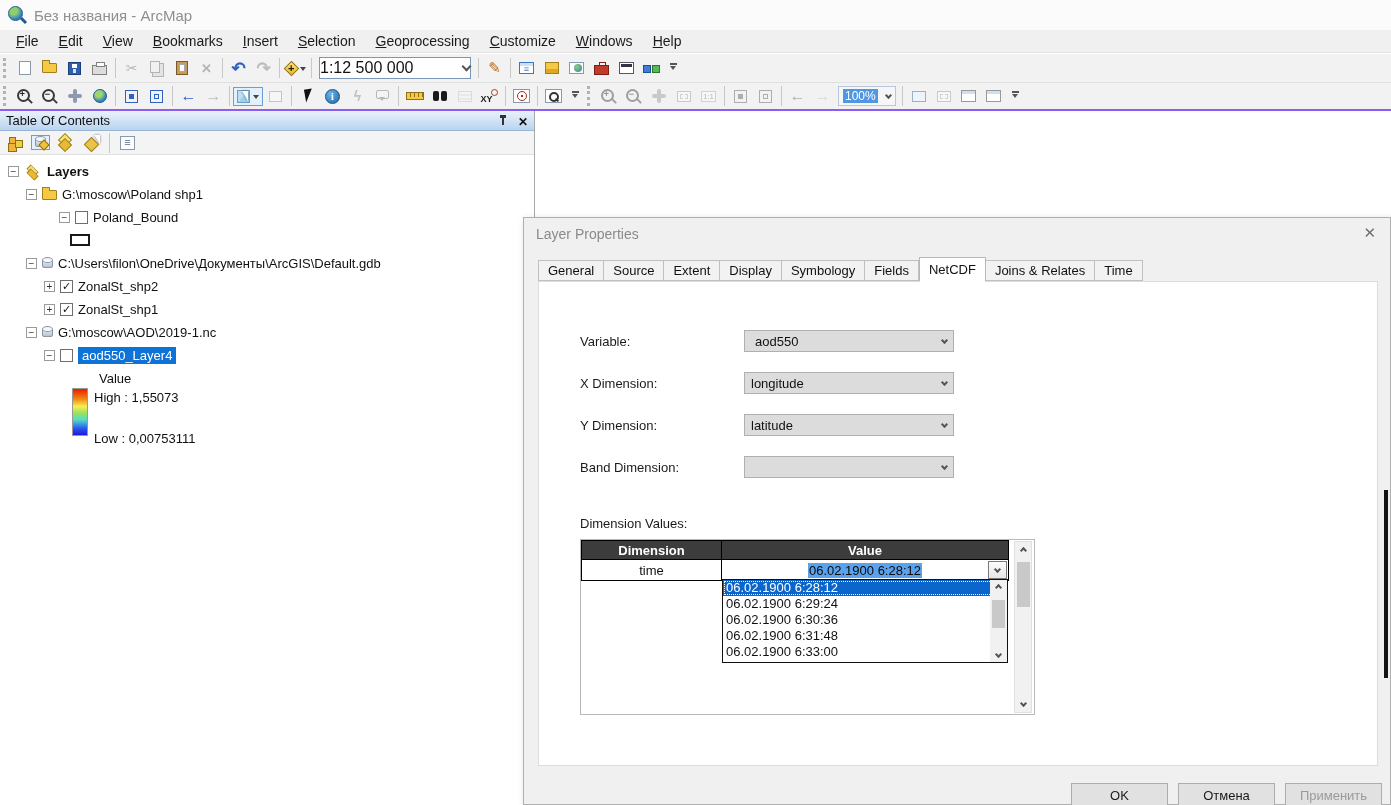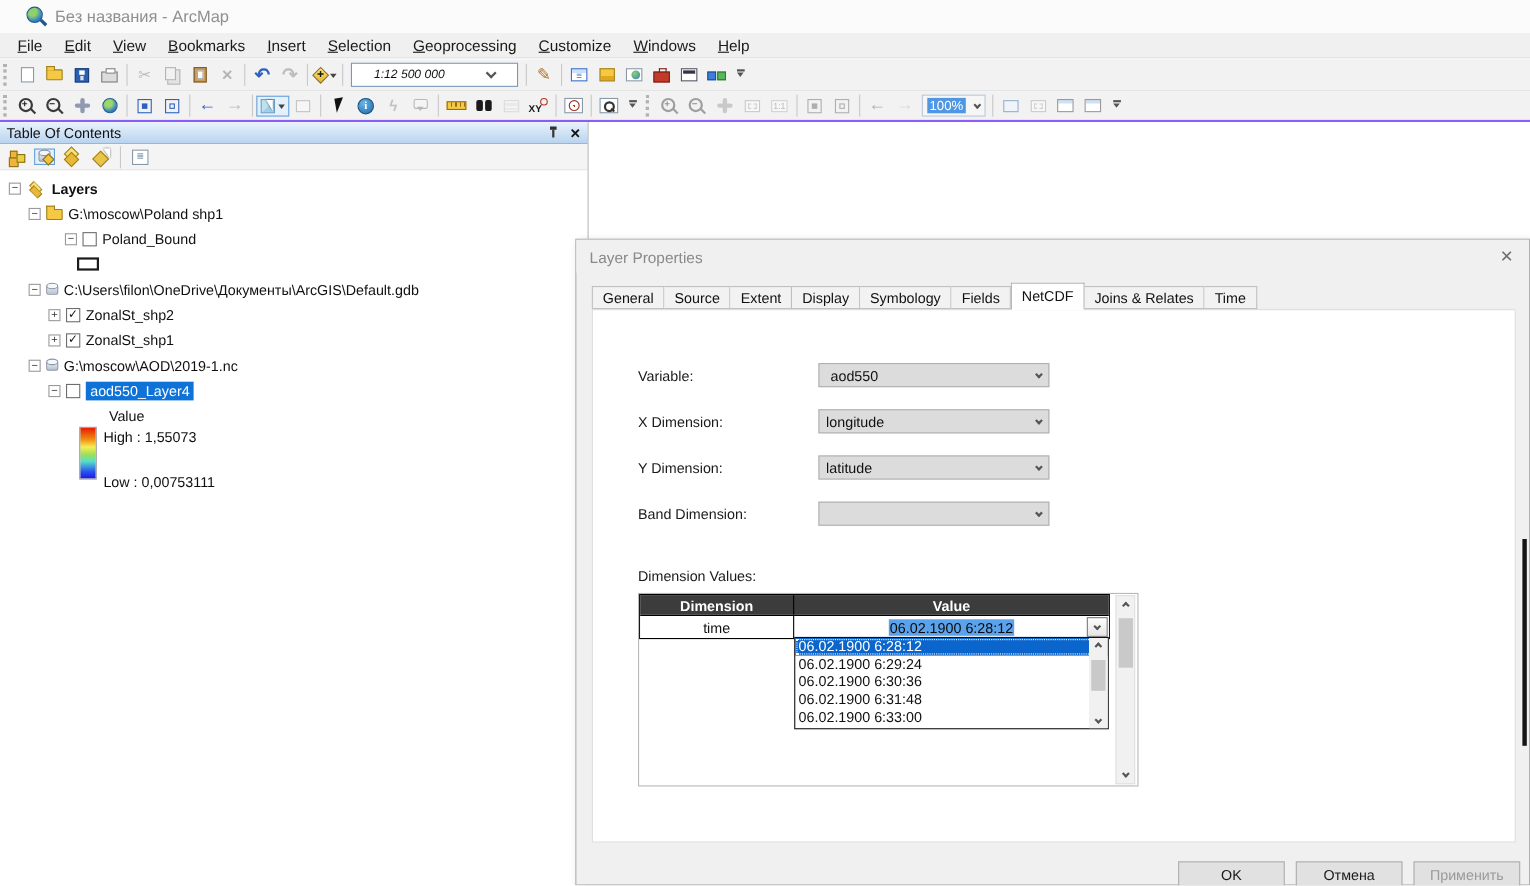--- a/index.html
+++ b/index.html
@@ -1,20 +1,20 @@
 <!DOCTYPE html>
 <html><head>
 <meta charset="utf-8">
 <style>
   * { margin:0; padding:0; box-sizing:border-box; }
   body { font-family:"Liberation Sans", sans-serif; background:#fff; }
   #app { position:relative; width:1391px; height:805px; background:#fff; overflow:hidden; }
 
   
-  .titlebar { position:absolute; left:0; top:0; width:100%; height:30px; background:#fbfbfb; display:flex; align-items:center; padding-left:24px; gap:8px; }
+  .titlebar { position:absolute; left:0; top:0; width:100%; height:30px; background:#fbfbfb; display:flex; align-items:center; padding-left:8px; gap:8px; }
   .app-icon { width:18px; height:18px; position:relative; }
   .app-icon::before { content:""; position:absolute; left:0; top:0; width:13px; height:13px; border-radius:50%; background:radial-gradient(circle at 35% 30%, #8fd06a 0 30%, #2f7cc8 70%); border:1px solid #1d5a94; }
   .app-icon::after { content:""; position:absolute; right:1px; bottom:0; width:3px; height:7px; background:#1d5a94; transform:rotate(-45deg); }
   .title-text { font-size:15px; color:#8f8f8f; }
 
   
   .menubar { position:absolute; left:0; top:30px; width:100%; height:23px; background:#f0f0f0; display:flex; align-items:center; padding-left:6px; border-bottom:1px solid #e2e2e2; }
   .menu-item { display:inline-block; padding:2px 10px; font-size:14px; color:#1a1a1a; cursor:default; }
   .menu-item::first-letter { text-decoration:underline; }
 
@@ -101,21 +101,21 @@
   .clockbox::before { content:""; width:8px; height:8px; border:1px solid #a03020; border-radius:50%; background:radial-gradient(circle, #a03020 0 1px, transparent 1px); }
   .viewbox { width:17px; height:14px; border:1px solid #8899aa; background:#fff; position:relative; }
   .viewbox::before { content:""; position:absolute; left:3px; top:2px; width:6px; height:6px; border:2px solid #333; border-radius:50%; }
   .viewbox::after { content:""; position:absolute; right:3px; bottom:0; width:2px; height:4px; background:#333; transform:rotate(-45deg); }
   .wpage { width:14px; height:11px; border:1px solid #999; background:#fff; position:relative; }
   .wpage::before { content:""; position:absolute; inset:2px; border:1px dashed #aaa; }
   .oneone::before { content:"1:1"; font-size:8px; color:#777; border:1px solid #aaa; padding:0 1px; background:#fff; }
   .draftbox { width:14px; height:11px; border:1px solid #9ab0c8; background:#eef4fa; }
   .ddp { width:15px; height:12px; border:1px solid #999; background:#fff; box-shadow:inset 0 3px 0 #cfe0f4; }
 
-  .scale-combo { width:152px; height:22px; background:#fff; border:1px solid #7a96b8; display:flex; align-items:center; justify-content:space-between; padding:0 20px; margin:0 4px; font-size:11px; color:#111;font-style:italic; }
+  .scale-combo { width:152px; height:22px; background:#fff; border:1px solid #7a96b8; display:flex; align-items:center; justify-content:space-between; padding:0 0; margin:0 4px; font-size:16px; color:#111; }
   .chev { width:7px; height:7px; border-right:2px solid #555; border-bottom:2px solid #555; transform:rotate(45deg); margin-top:-3px; }
   .chev-sm { width:5px; height:5px; border-right:2px solid #555; border-bottom:2px solid #555; transform:rotate(45deg); margin-top:-2px; }
   .locombo { width:58px; height:20px; border:1px solid #b8c8dc; background:#f6f6f6; display:flex; align-items:center; justify-content:space-between; padding:0 4px; margin:0 3px; }
   .locombo .zv { background:#4f96e4; color:#fff; font-size:12px; padding:0 2px; }
 
   
   .toc { position:absolute; left:0; top:111px; width:535px; height:694px; background:#fff; border-right:1px solid #a8a8a8; }
   .toc-header { height:20px; background:linear-gradient(#e9f2fc,#b9d4ef); border-bottom:1px solid #9ab6d6; display:flex; align-items:center; padding:0 6px; }
   .toc-title { font-size:13px; color:#111; flex:1; }
   .pin { width:10px; height:11px; position:relative; margin-right:10px; }

